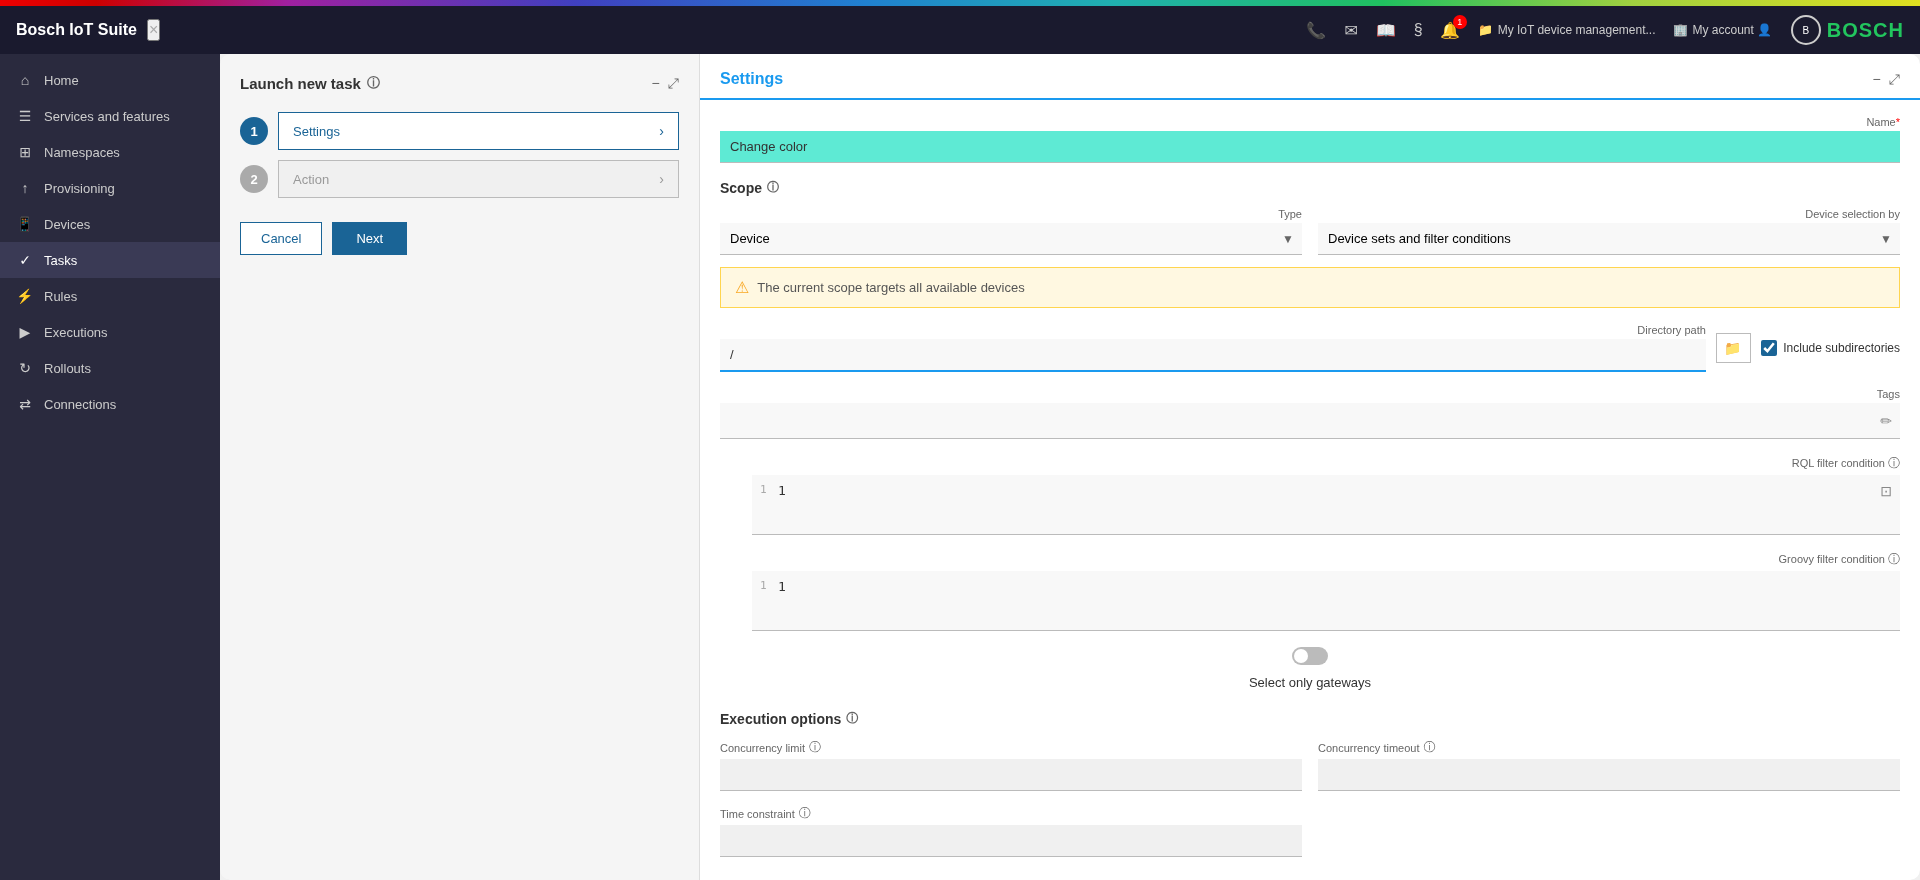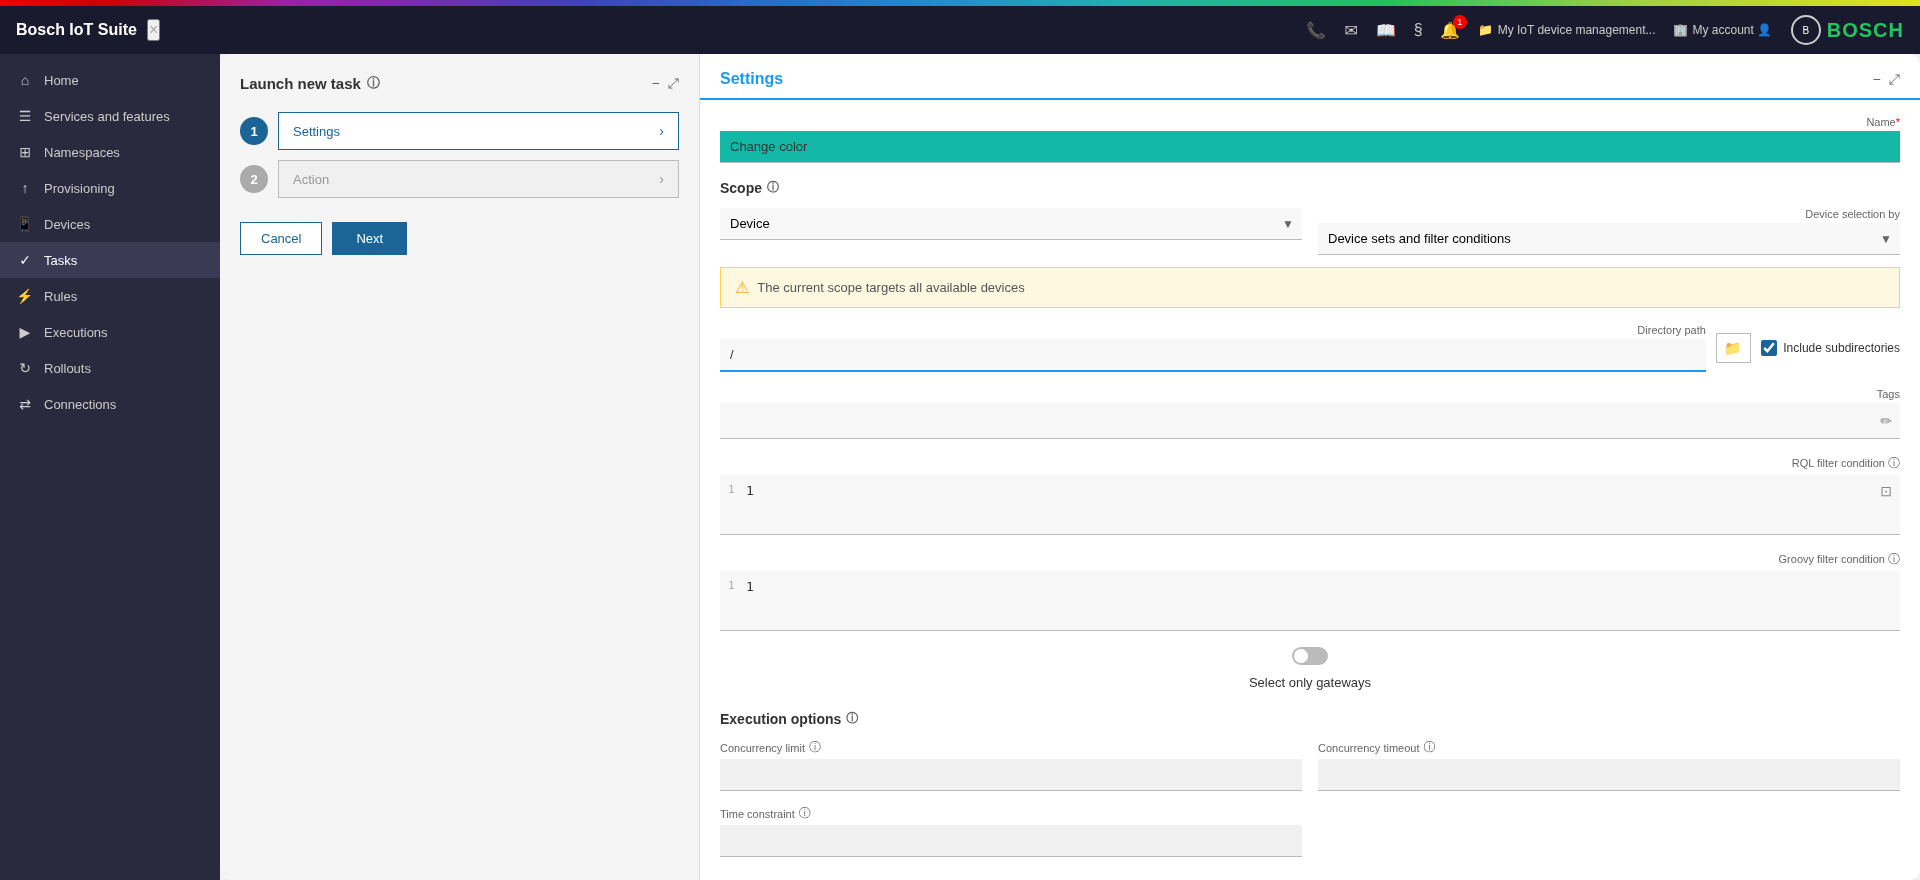--- a/index.html
+++ b/index.html
@@ -286,21 +286,21 @@
       text-align: right;
     }
     .field-label .required {
       color: red;
     }
     .field-input {
       width: 100%;
       padding: 8px 10px;
       border: none;
       border-bottom: 1px solid #bbb;
-      background: #14b8a6;
+      background: #5eead4;
       font-size: 13px;
       color: #333;
       outline: none;
     }
 
     .section-title {
       font-size: 14px;
       font-weight: 600;
       color: #333;
       margin-bottom: 12px;
@@ -430,20 +430,21 @@
       transform: translateY(-50%);
       background: none;
       border: none;
       color: #888;
       cursor: pointer;
       font-size: 14px;
     }
 
     .filter-field {
       margin-bottom: 16px;
+      margin-left: 32px;
     }
     .filter-input-wrapper {
       position: relative;
     }
     .filter-input {
       width: 100%;
       padding: 8px 10px;
       border: none;
       border-bottom: 1px solid #bbb;
       background: #f8f8f8;
@@ -659,20 +660,21 @@
           <input class="field-input" type="text" value="Change color" style="">
         </div>
 
         <div class="section-title">
           <span>Scope</span>
           <span class="info-icon">ⓘ</span>
         </div>
 
         <div class="scope-row">
           <div class="scope-field">
+            <div class="field-label">Type</div>
             <div class="select-wrapper">
               <select class="select-field">
                 <option>Device</option>
                 <option>Gateway</option>
                 <option>All</option>
               </select>
               <span class="select-arrow">▼</span>
             </div>
           </div>
           <div class="scope-field">

